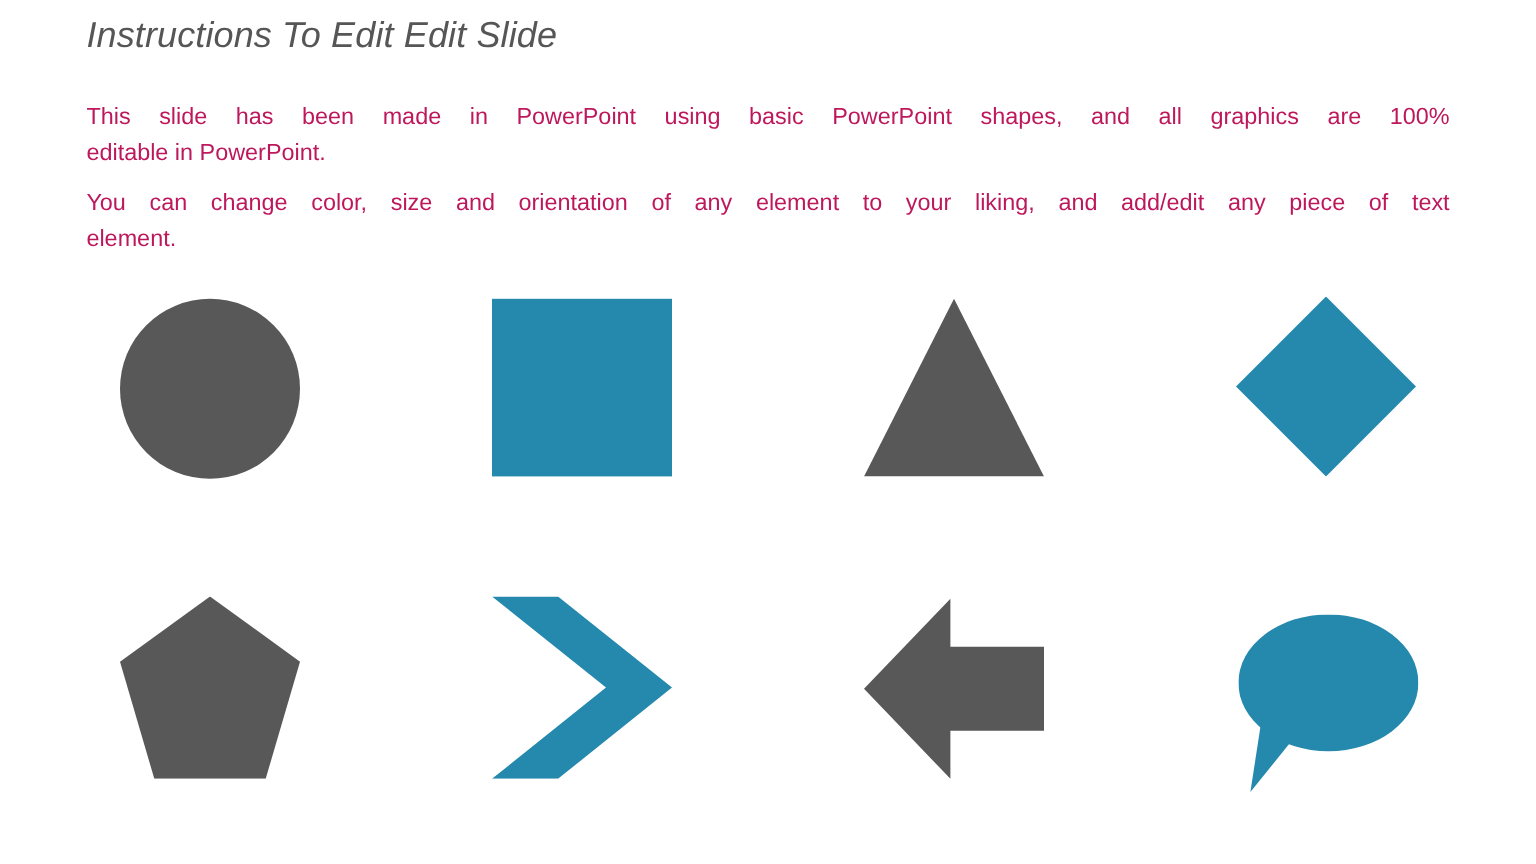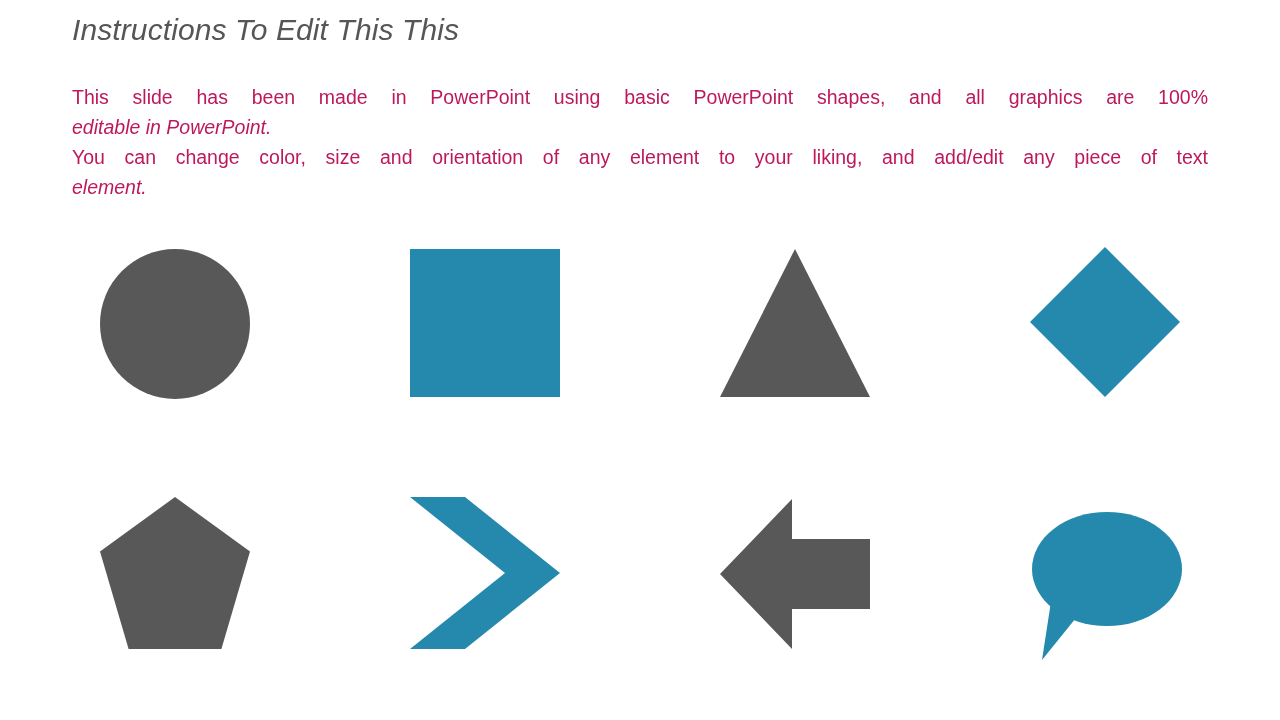--- a/index.html
+++ b/index.html
@@ -49,33 +49,32 @@
   .para {
     margin: 0;
     font-size: 19.5px;
     line-height: 30px;
     color: #be185d;
     text-align: justify;
     text-justify: inter-word;
     font-weight: 400;
   }
   .para:last-child {
-    margin-top: 0;
+    margin-top: 12px;
   }
   
   .para .jline {
     display: block;
     text-align: justify;
     text-align-last: justify;
   }
   .para .lastline {
     display: block;
     text-align: left;
     text-align-last: left;
-    font-style: italic;
   }
 
   
   .shape {
     position: absolute;
   }
   .shape svg { display: block; }
 
   
   #shape-circle      { left: 100px; top: 249px;  width: 150px; height: 150px; }
@@ -97,21 +96,21 @@
   #shape-square .rect {
     width: 150px;
     height: 148px;
   }
 </style>
 </head>
 <body>
 
 <div id="slide">
 
-  <div id="slide-title">Instructions To Edit This This</div>
+  <div id="slide-title">Instructions To Edit Edit Slide</div>
 
   <div id="body-copy">
     <p class="para">
         <span class="jline">This slide has been made in PowerPoint using basic PowerPoint shapes, and all graphics are 100%</span>
         <span class="lastline">editable in PowerPoint.</span>
       </p>
     <p class="para">
         <span class="jline">You can change color, size and orientation of any element to your liking, and add/edit any piece of text</span>
         <span class="lastline">element.</span>
       </p>

